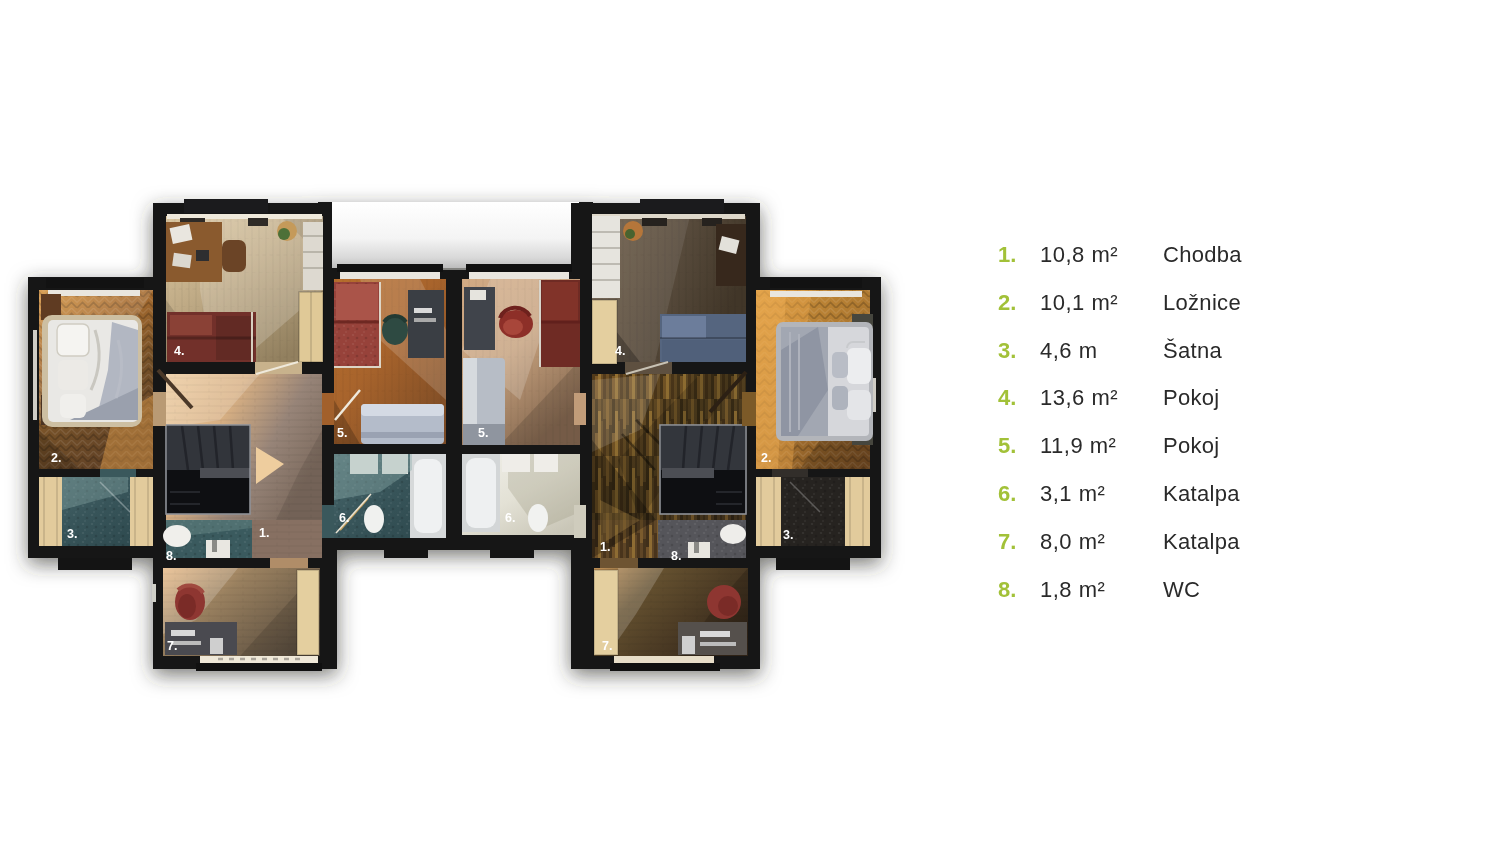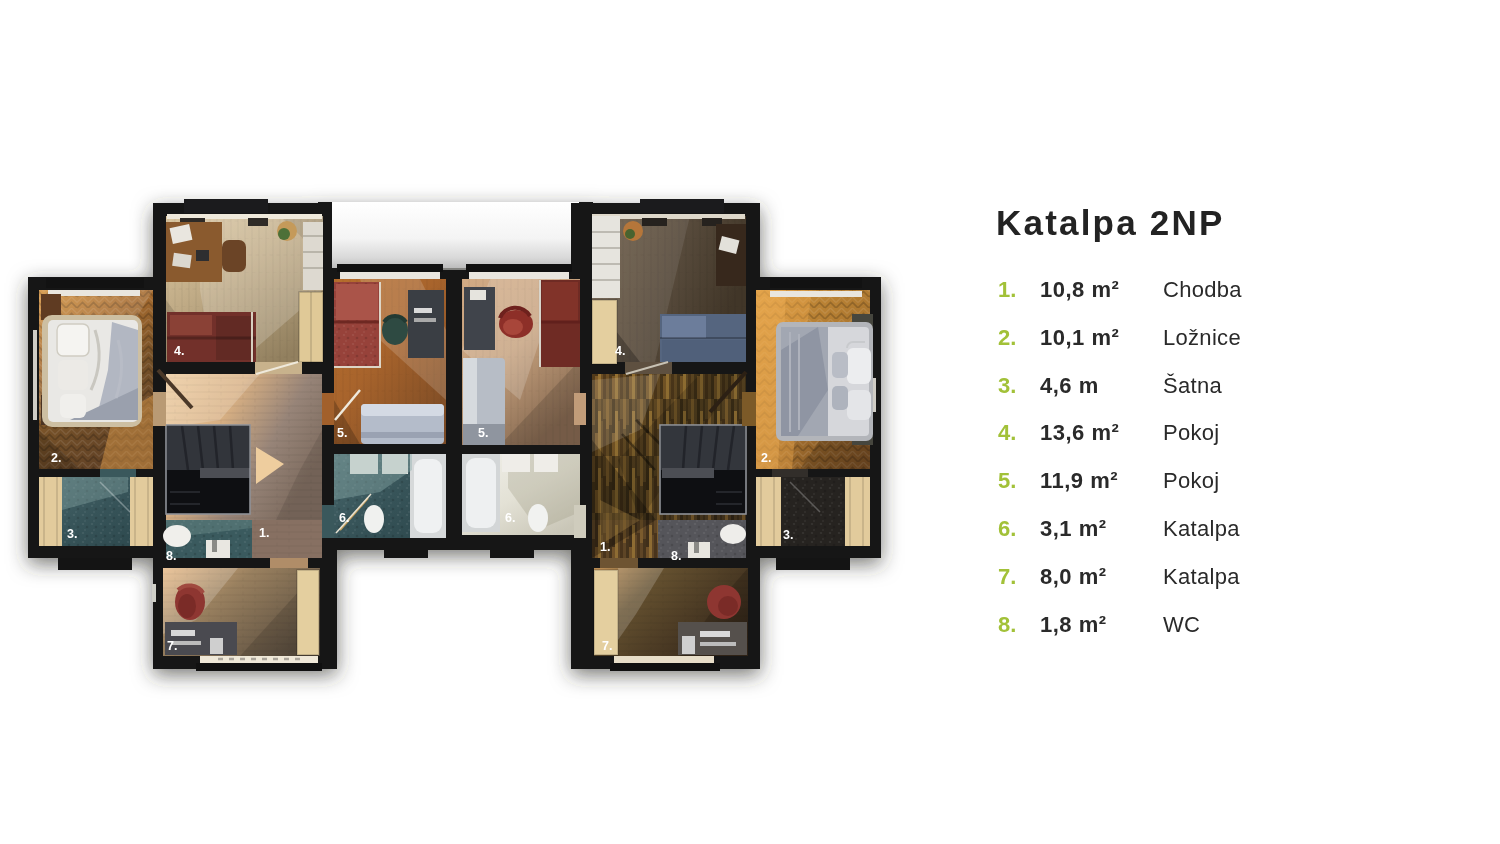--- a/index.html
+++ b/index.html
@@ -4,21 +4,21 @@
 <style>
   html,body{margin:0;padding:0;background:#ffffff;}
   body{width:1500px;height:844px;position:relative;overflow:hidden;
        font-family:"Liberation Sans",sans-serif;}
   #plan{position:absolute;left:0;top:0;}
   .legend{position:absolute;left:996px;top:205px;width:480px;}
   .title{font-size:35px;font-weight:bold;color:#232323;letter-spacing:2.2px;line-height:1;}
   .rows{margin-top:37px;}
   .row{position:relative;height:47.8px;font-size:22px;color:#2a2a2a;}
   .row .n{position:absolute;left:2px;top:0;color:#a2c138;font-weight:bold;}
-  .row .a{position:absolute;left:44px;top:0;font-weight:bold;letter-spacing:0.5px;}
+  .row .a{position:absolute;left:44px;top:0;font-weight:normal;letter-spacing:0.5px;}
   .row .r{position:absolute;left:167px;top:0;font-weight:normal;letter-spacing:0.3px;}
 </style>
 </head>
 <body>
 <svg id="plan" width="1500" height="844" viewBox="0 0 1500 844">
 <defs>
   <filter id="ds" x="-5%" y="-5%" width="110%" height="112%">
     <feDropShadow dx="0" dy="6" stdDeviation="10" flood-color="#2e2e2c" flood-opacity="0.65"></feDropShadow>
   </filter>
 
@@ -456,21 +456,20 @@
   <text x="505" y="522">6.</text>
   <text x="600" y="551">1.</text>
   <text x="671" y="560">8.</text>
   <text x="602" y="650">7.</text>
   <text x="761" y="462">2.</text>
   <text x="783" y="539">3.</text>
   <text x="615" y="355">4.</text>
 </g>
 </svg>
 <div class="legend">
-  <div class="title">Katalpa 2NP</div>
   <div class="rows">
     <div class="row">
         <span class="n">1.</span>
         <span class="a">10,8 m²</span>
         <span class="r">Chodba</span>
       </div>
     <div class="row">
         <span class="n">2.</span>
         <span class="a">10,1 m²</span>
         <span class="r">Ložnice</span>

